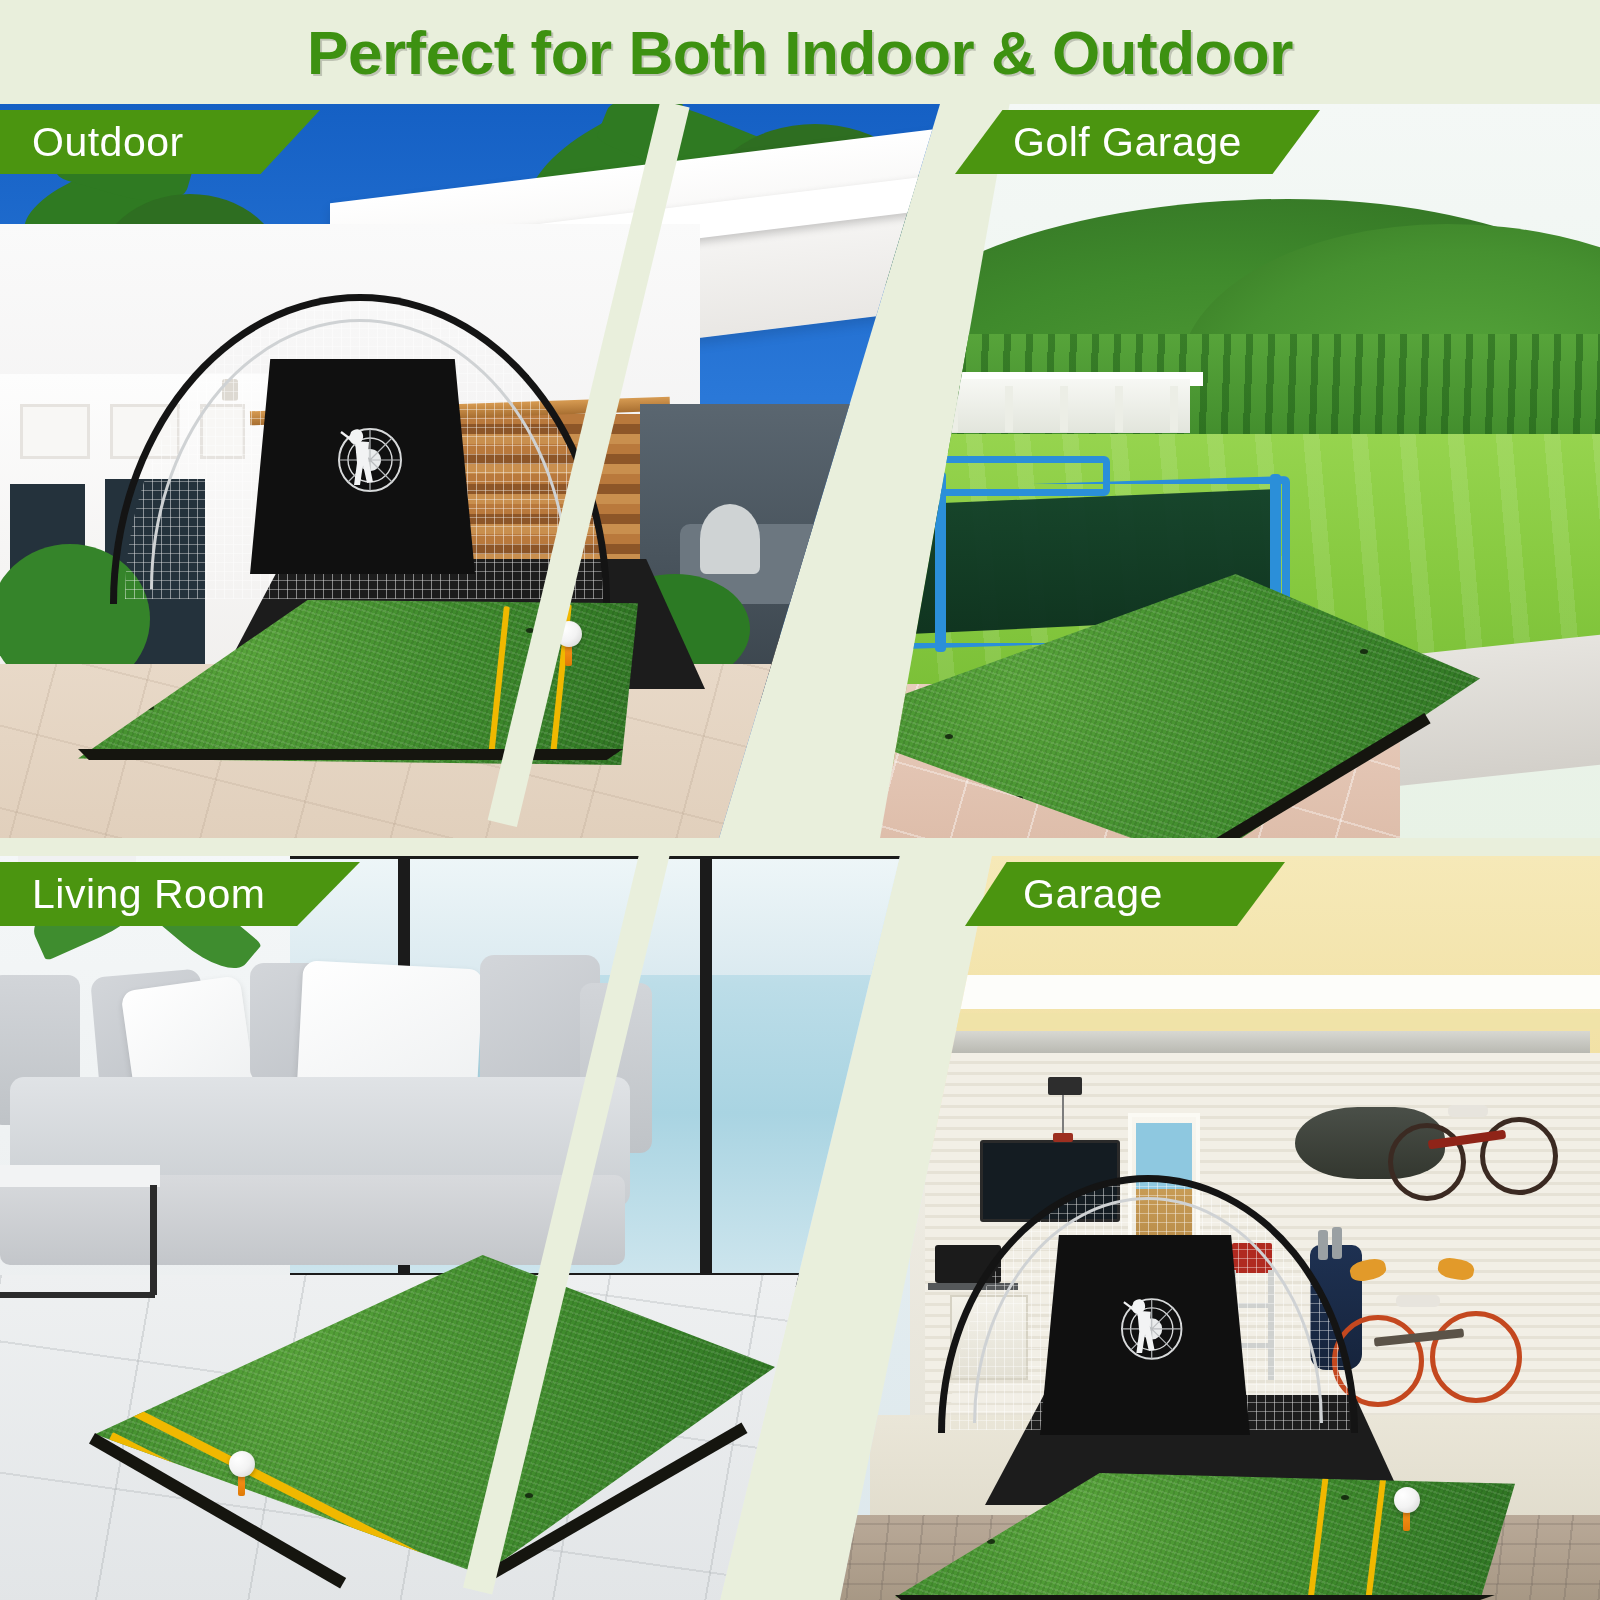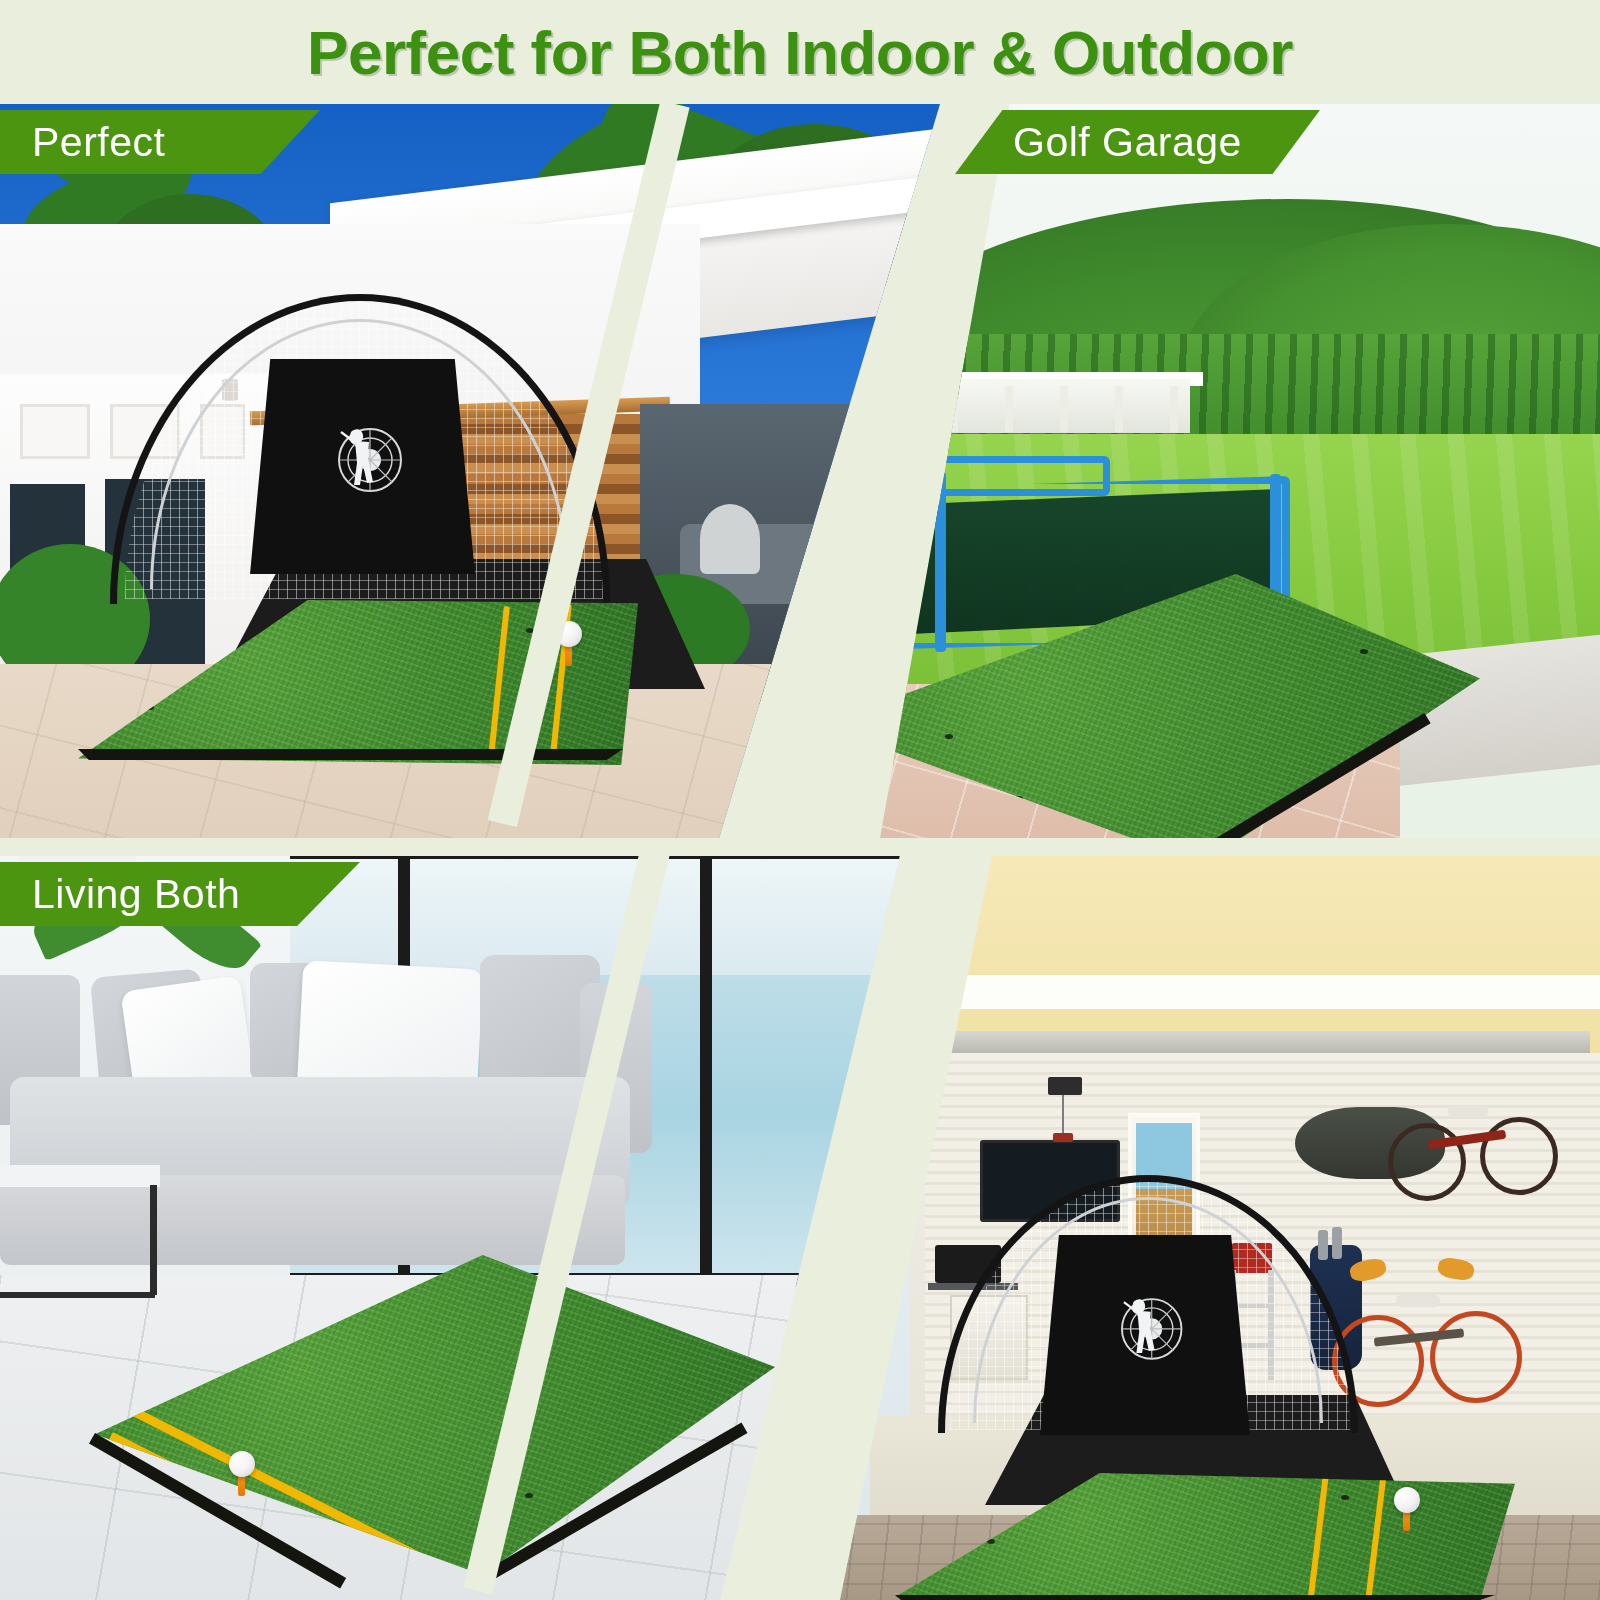--- a/index.html
+++ b/index.html
@@ -449,22 +449,25 @@
       <div class="ball" style="left:554px; top:632px;"></div>
     </div>
 
     <div class="sep-d sep-d-top" style="top:0;"></div>
     <div class="sep-d sep-d-bot" style="top:748px;"></div>
   </div>
 
   <div class="sep-h"></div>
 
   <div class="banner b-backyard">
-    <span>Perfect</span>
+    <span>Outdoor</span>
   </div>
   <div class="banner b-range">
     <span>Golf Garage</span>
   </div>
   <div class="banner b-living">
-    <span>Living Both</span>
+    <span>Living Room</span>
+  </div>
+  <div class="banner b-garage">
+    <span>Garage</span>
   </div>
 
 </div>
 
 </body></html>

